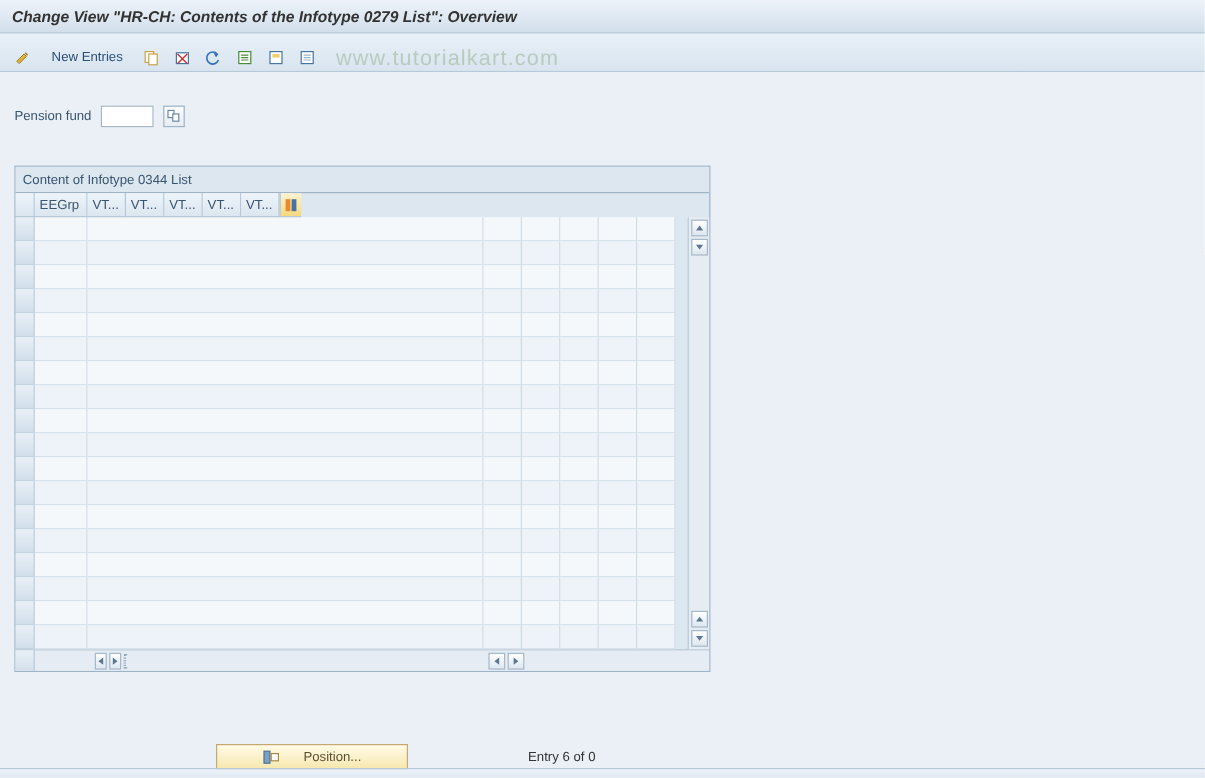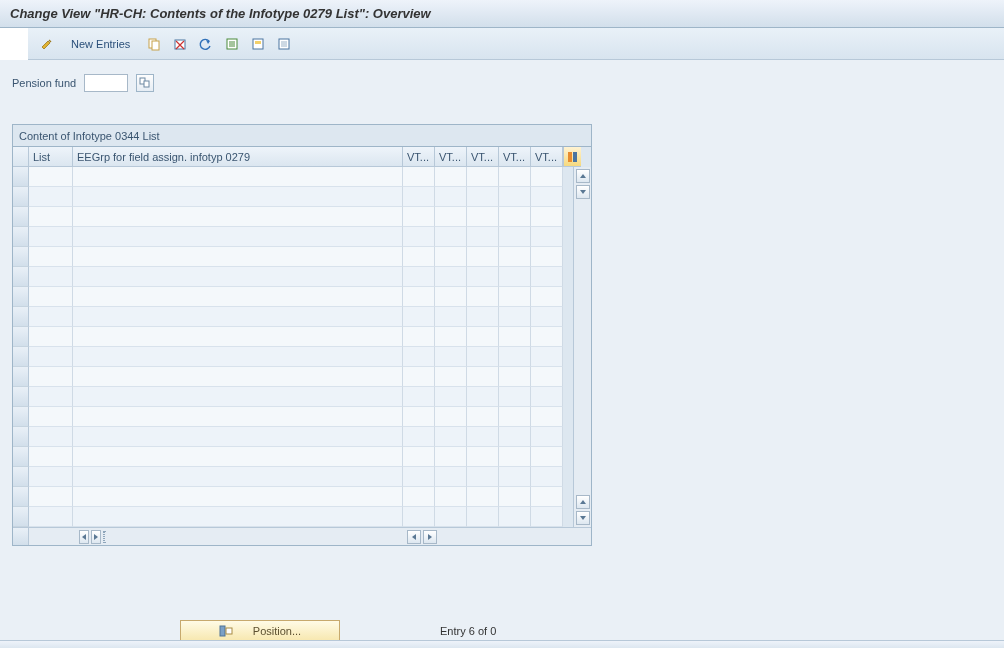--- a/index.html
+++ b/index.html
@@ -23,25 +23,24 @@
     font-weight: bold;
     font-style: italic;
     font-size: 13px;
     color: #333;
   }
   .toolbar {
     background: linear-gradient(#e9f1f8, #d8e4ef);
     border-bottom: 1px solid #b7c8d8;
     height: 32px;
     display: flex;
-    align-items: center;
+    align-items: flex-end;
     padding: 0 8px;
     gap: 4px;
     position: relative;
-    margin-left: 28px;
   }
   .tb-btn {
     width: 22px; height: 22px;
     display: flex; align-items: center; justify-content: center;
     border: 1px solid transparent;
     border-radius: 2px;
   }
   .tb-text-btn {
     height: 22px;
     padding: 0 8px;
@@ -55,21 +54,21 @@
     position: absolute;
     left: 280px;
     font-size: 18px;
     letter-spacing: 1px;
     color: #b9cbbe;
     font-family: Verdana, Arial, sans-serif;
     pointer-events: none;
   }
   .content-area {
     background: #eaf0f6;
-    padding: 12px 12px 0 12px;
+    padding: 26px 12px 0 12px;
     height: calc(648px - 28px - 32px);
     position: relative;
   }
   .field-row {
     display: flex; align-items: center; gap: 8px;
     height: 22px;
     margin-bottom: 30px;
   }
   .field-label { color: #3a5570; }
   .field-input {
@@ -258,20 +257,21 @@
         <rect x="2" y="2" width="10" height="10" fill="#fff" stroke="#4a74a0"></rect>
         <rect x="4" y="4" width="6" height="3" fill="#f2d06b"></rect>
       </svg>
   </div>
   <div class="tb-btn">
     <svg width="14" height="14">
         <rect x="2" y="2" width="10" height="10" fill="#fff" stroke="#4a74a0"></rect>
         <path d="M4 5 H10 M4 7 H10 M4 9 H10" stroke="#9cb3c8"></path>
       </svg>
   </div>
+  <span class="watermark">www.tutorialkart.com</span>
 </div>
 
 <div class="content-area">
 
   <div class="field-row">
     <span class="field-label">Pension fund</span>
     <input class="field-input" type="text" value="" style="">
     <div class="f4-btn">
       <svg width="12" height="12">
           <rect x="1" y="1" width="5" height="6" fill="#fff" stroke="#6c88a2"></rect>
@@ -280,22 +280,21 @@
     </div>
   </div>
 
   <div class="table-frame">
     <div class="table-title-row">
       <span>Content of Infotype 0344 List</span>
     </div>
 
     <div class="table-header-row">
       <div class="th" style="width:16px;padding:0;"></div>
-      <div class="th" style="width:44px">List</div>
-      <div class="th" style="width:330px">EEGrp for field assign. infotyp 0279</div>
+      <div class="th" style="width:44px">EEGrp</div>
       <div class="th" style="width:32px">VT...</div>
       <div class="th" style="width:32px">VT...</div>
       <div class="th" style="width:32px">VT...</div>
       <div class="th" style="width:32px">VT...</div>
       <div class="th" style="width:32px">VT...</div>
       <div class="cfg-btn">
         <svg width="12" height="12">
             <rect x="1" y="1" width="4" height="10" fill="#e78b2e"></rect>
             <rect x="6" y="1" width="4" height="10" fill="#4a74a0"></rect>
           </svg>

